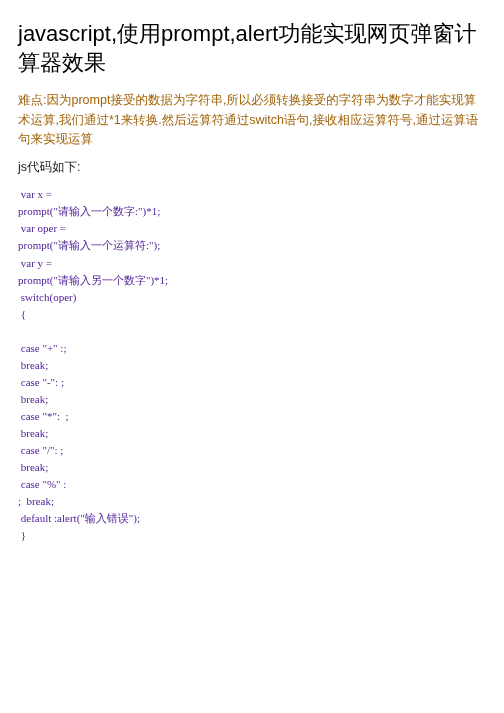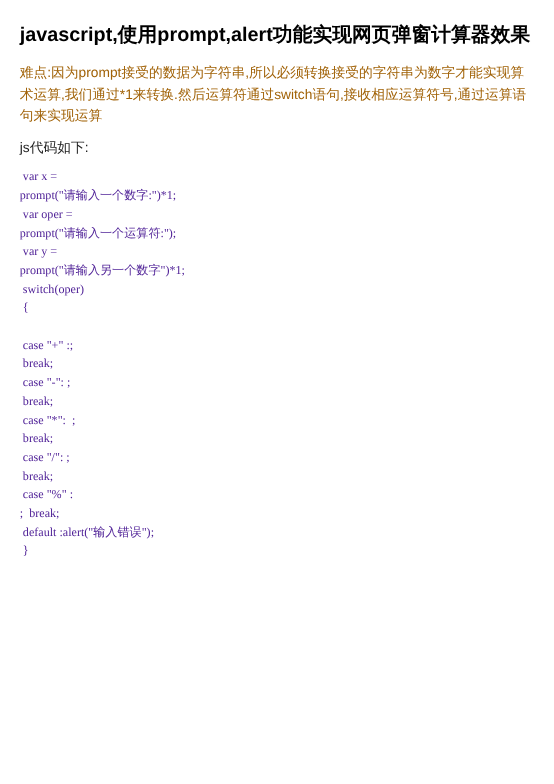--- a/index.html
+++ b/index.html
@@ -5,22 +5,22 @@
   body {
     margin: 0;
     padding: 20px 18px;
     font-family: Arial, "Microsoft YaHei", sans-serif;
     background: #fff;
     color: #000;
     width: 504px;
     box-sizing: border-box;
   }
   h1 {
-    font-size: 18px;
-    font-weight: bold;
+    font-size: 22px;
+    font-weight: normal;
     margin: 0 0 14px 0;
     line-height: 1.3;
   }
   .paragraph {
     font-size: 12.5px;
     line-height: 1.55;
     margin: 0 0 10px 0;
     color: #a16207;
   }
   .subhead {

